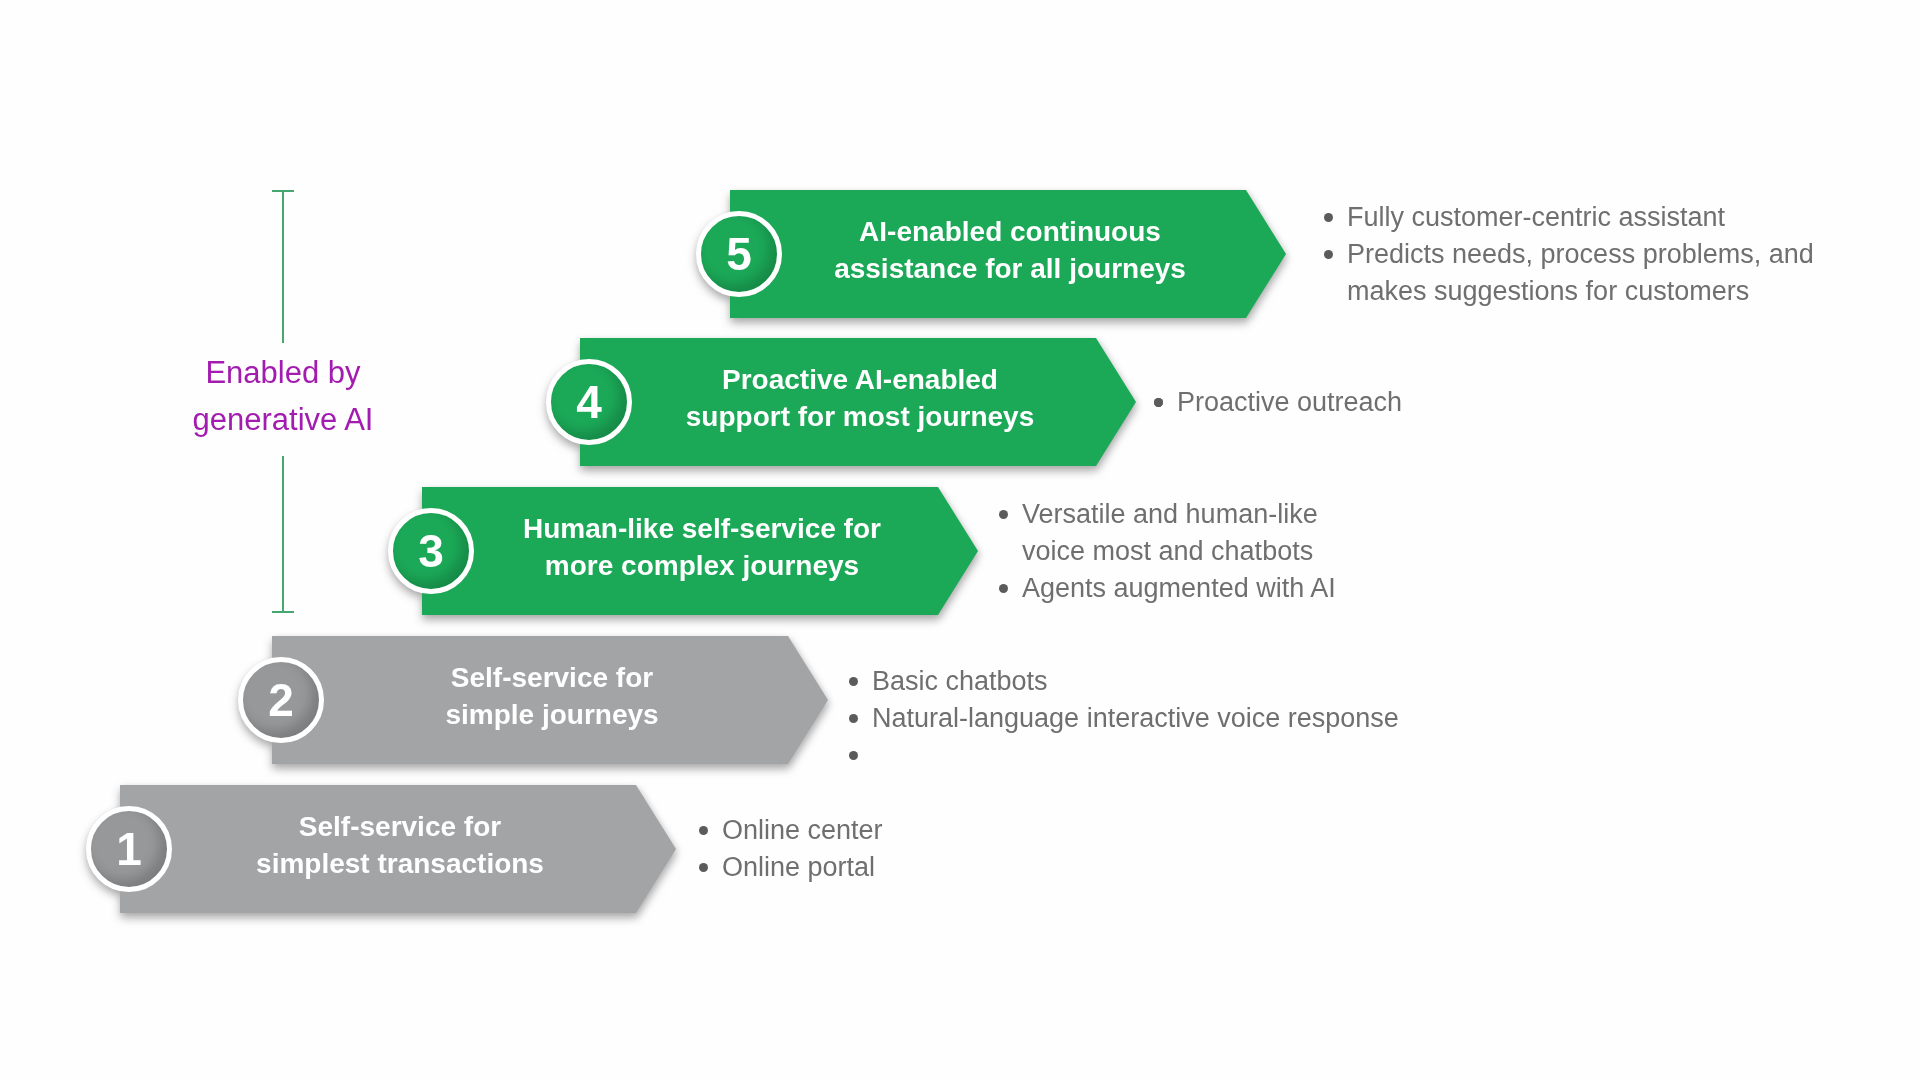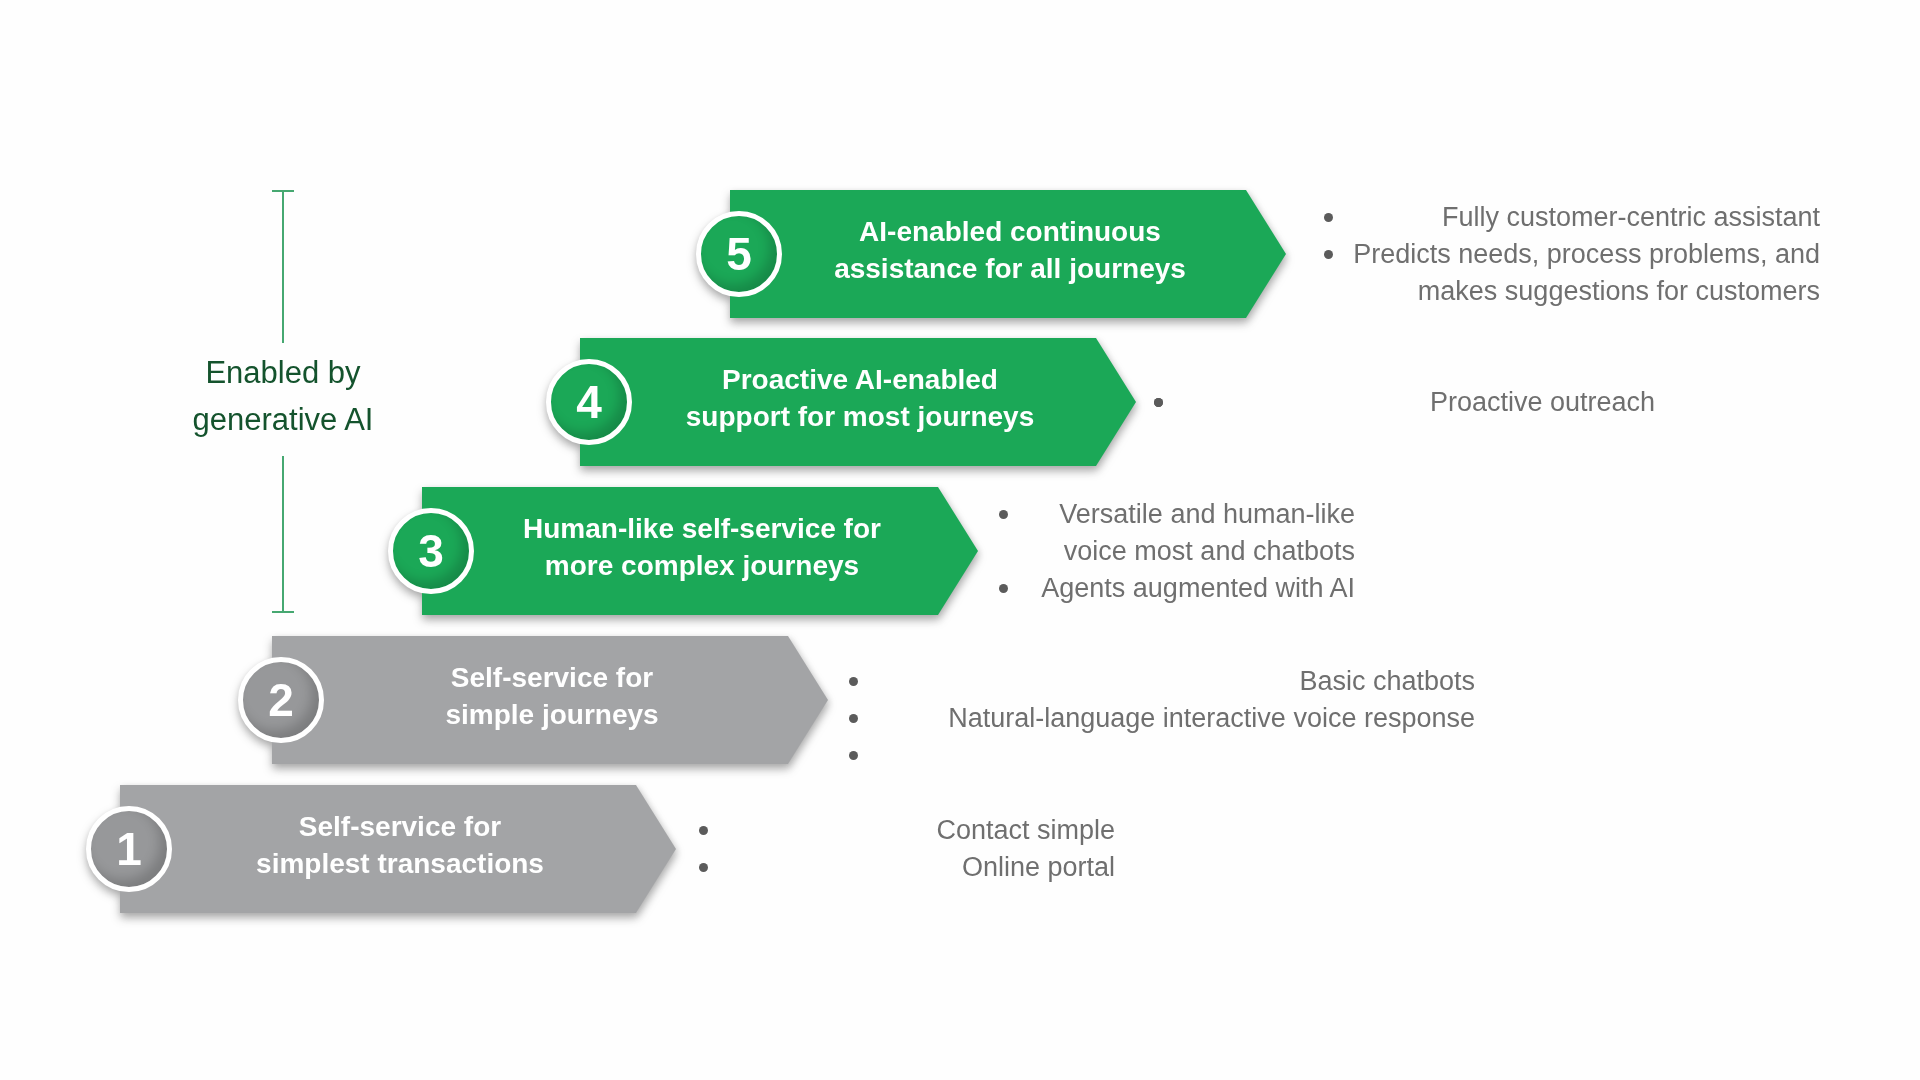--- a/index.html
+++ b/index.html
@@ -35,21 +35,21 @@
     background: #46a871;
   }
   .tick-top    { top: 190px; }
   .tick-bottom { top: 611px; }
   .bracket-label {
     position: absolute;
     left: 103px;
     top: 349px;
     width: 360px;
     text-align: center;
-    color: #14532d;
+    color: #a21caf;
     font-size: 31px;
     line-height: 47px;
     white-space: pre-line;
   }
 
   
   .banner-wrap {
     position: absolute;
     width: 556px;
     height: 128px;
@@ -100,21 +100,20 @@
 
   .bullets {
     position: absolute;
     height: 128px;
     margin: 0;
     padding: 0;
     list-style: none;
     display: flex;
     flex-direction: column;
     justify-content: center;
-    text-align: right;
   }
   .bullets li {
     position: relative;
     padding-left: 27px;
     font-size: 27px;
     line-height: 37px;
     color: #6f6f6f;
   }
   .dot {
     position: absolute;
@@ -216,19 +215,19 @@
     <div class="banner-wrap">
       <div class="banner">
         <span class="title">Self-service for
 simplest transactions</span>
       </div>
       <div class="circle">
         <span class="num">1</span>
       </div>
     </div>
     <ul class="bullets">
-          <li><span class="dot"></span><span class="txt">Contact simple</span></li>
+          <li><span class="dot"></span><span class="txt">Online center</span></li>
           <li><span class="dot"></span><span class="txt">Online portal</span></li>
         </ul>
   </div>
     </div>
 
 </div>
 
 </body></html>

